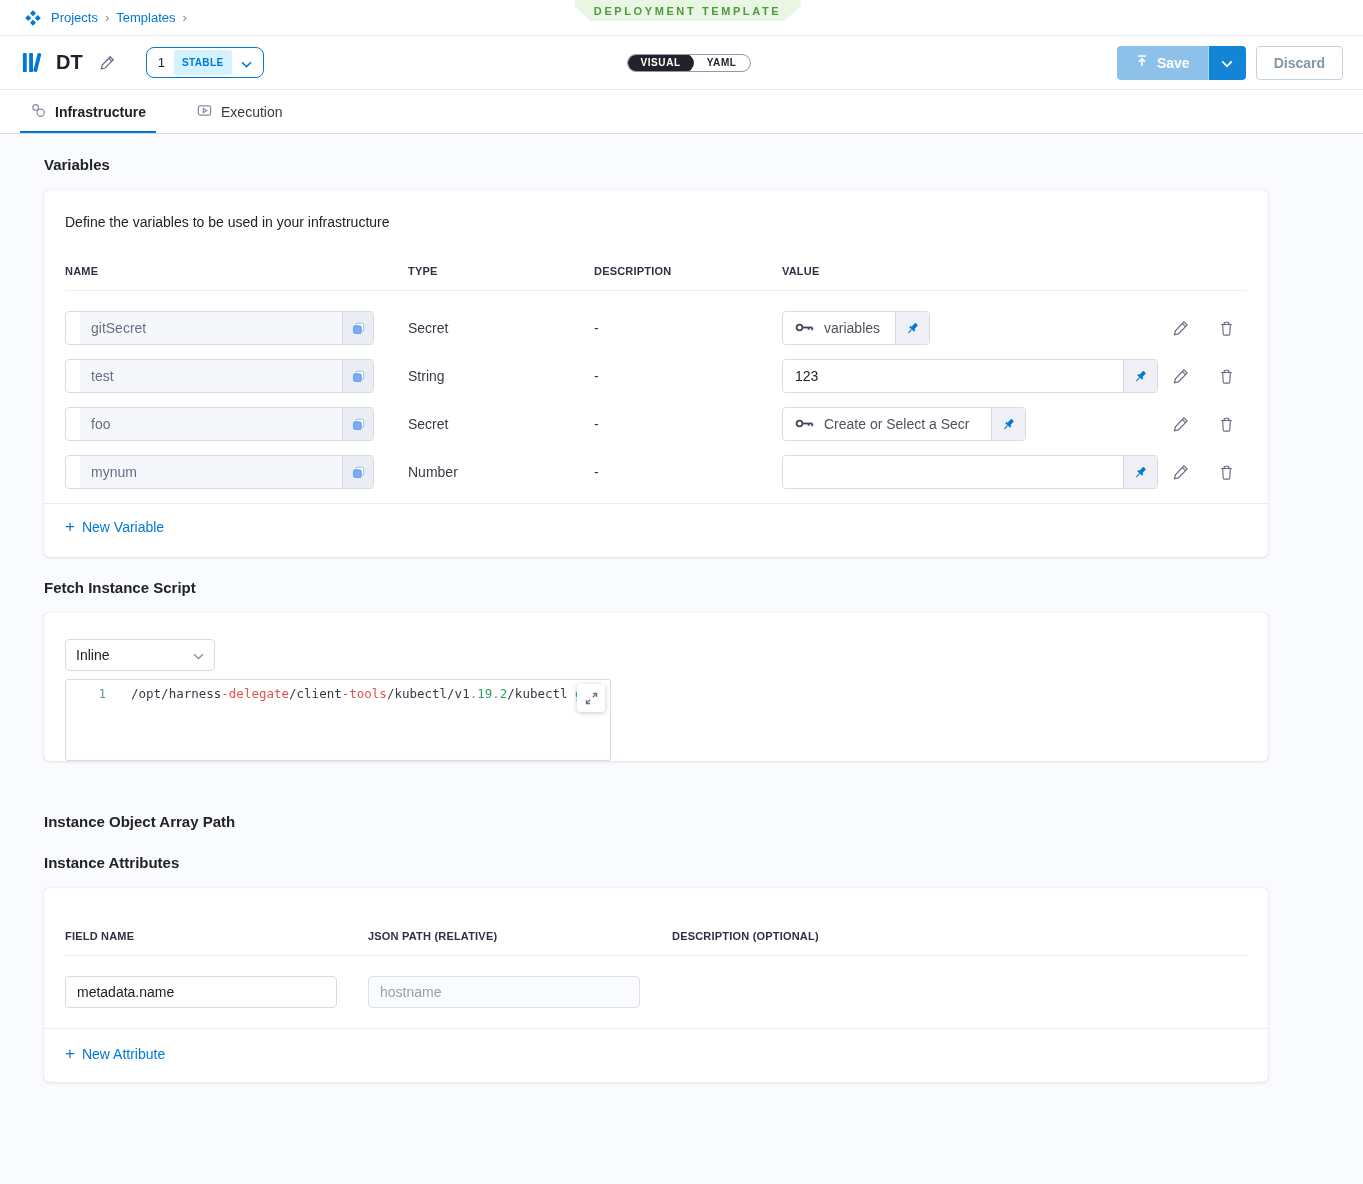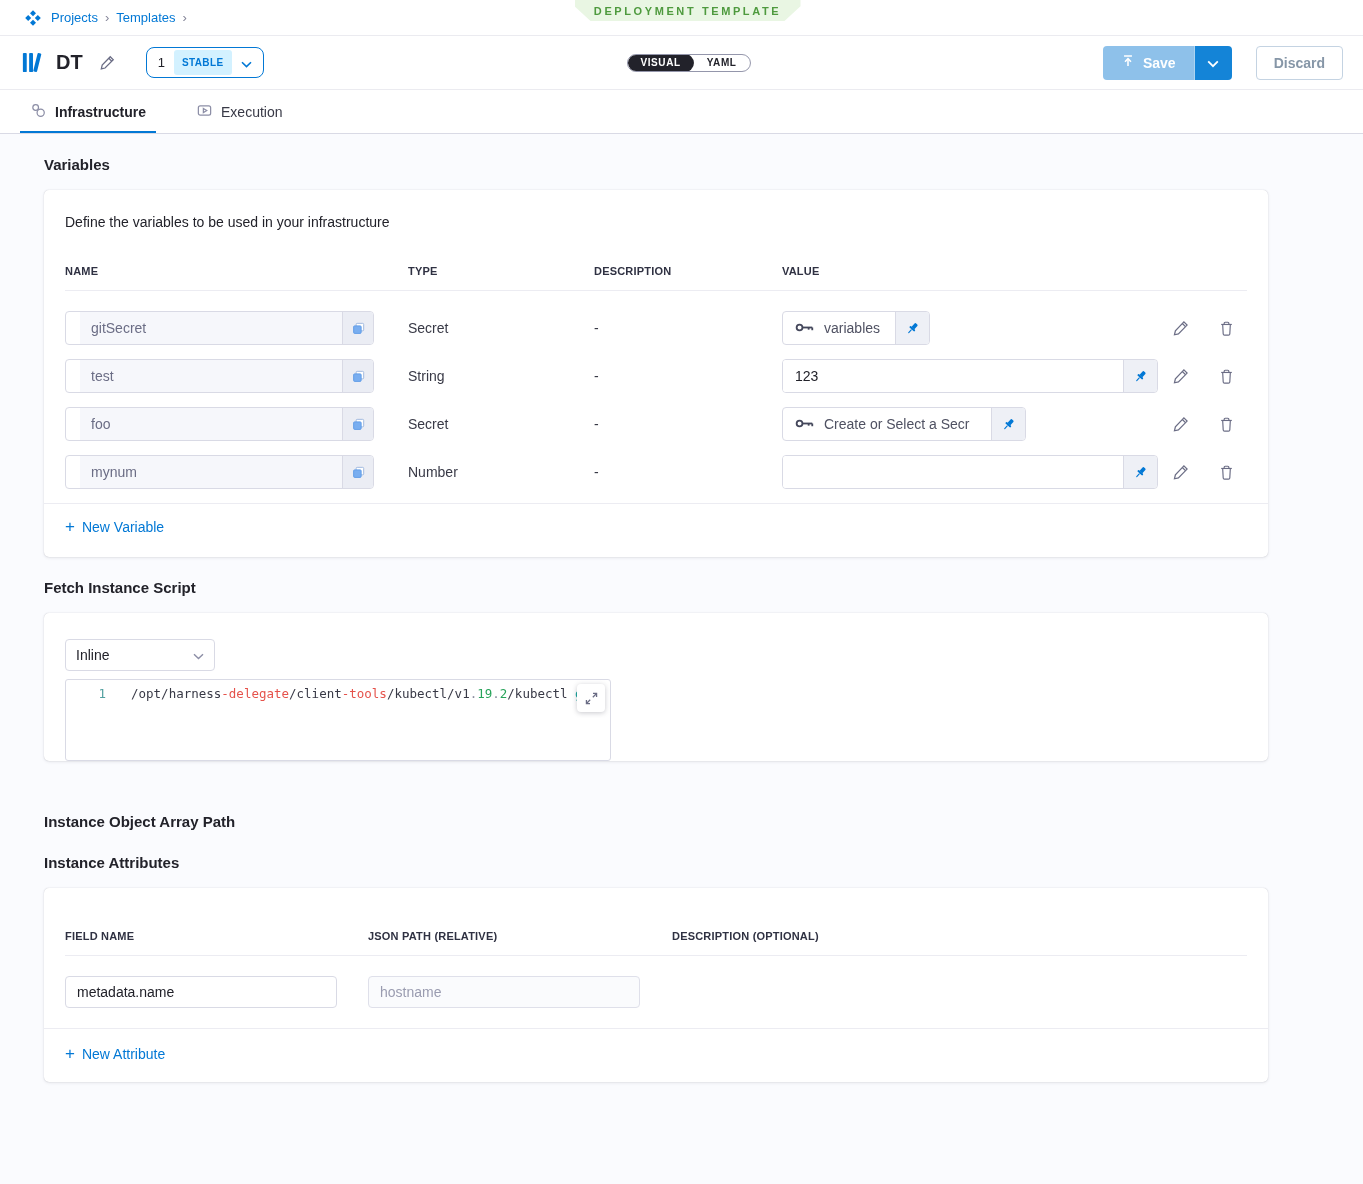--- a/index.html
+++ b/index.html
@@ -38,21 +38,21 @@
   .mode-seg { font-size:10px; font-weight:bold; letter-spacing:.6px; padding:0 13px; height:18px;
     display:flex; align-items:center; color:#22222a; cursor:pointer; }
   .mode-seg.active { background:#22222a; color:#fff; border-radius:999px; }
 
   .header-actions { margin-left:auto; display:flex; align-items:center; }
   .save-group { display:flex; height:34px; border-radius:4px; overflow:hidden; cursor:pointer; }
   .save-main { background:#8ec1ea; color:#fff; font-size:14px; font-weight:bold;
     display:flex; align-items:center; gap:8px; padding:0 18px; }
   .save-caret { width:38px; background:#1484d7; display:flex; align-items:center; justify-content:center;
     border-left:1px solid rgba(255,255,255,.65); }
-  .discard-btn { margin-left:24px; height:34px; padding:0 17px; background:#fff;
+  .discard-btn { margin-left:10px; height:34px; padding:0 17px; background:#fff;
     border:1px solid #c4d3e2; border-radius:4px; color:#8696a7; font-size:14px; font-weight:bold;
     display:flex; align-items:center; cursor:pointer; }
 
   
   .tab-bar { height:44px; background:#fff; border-bottom:1px solid #d9dae5;
     display:flex; align-items:stretch; padding:0 30px; gap:50px; }
   .tab { display:flex; align-items:center; gap:8px; position:relative; cursor:pointer;
     font-size:14px; color:#383946; }
   .tab.active { font-weight:bold; color:#22222a; }
   .tab.active::after { content:""; position:absolute; left:-10px; right:-10px; bottom:0;

